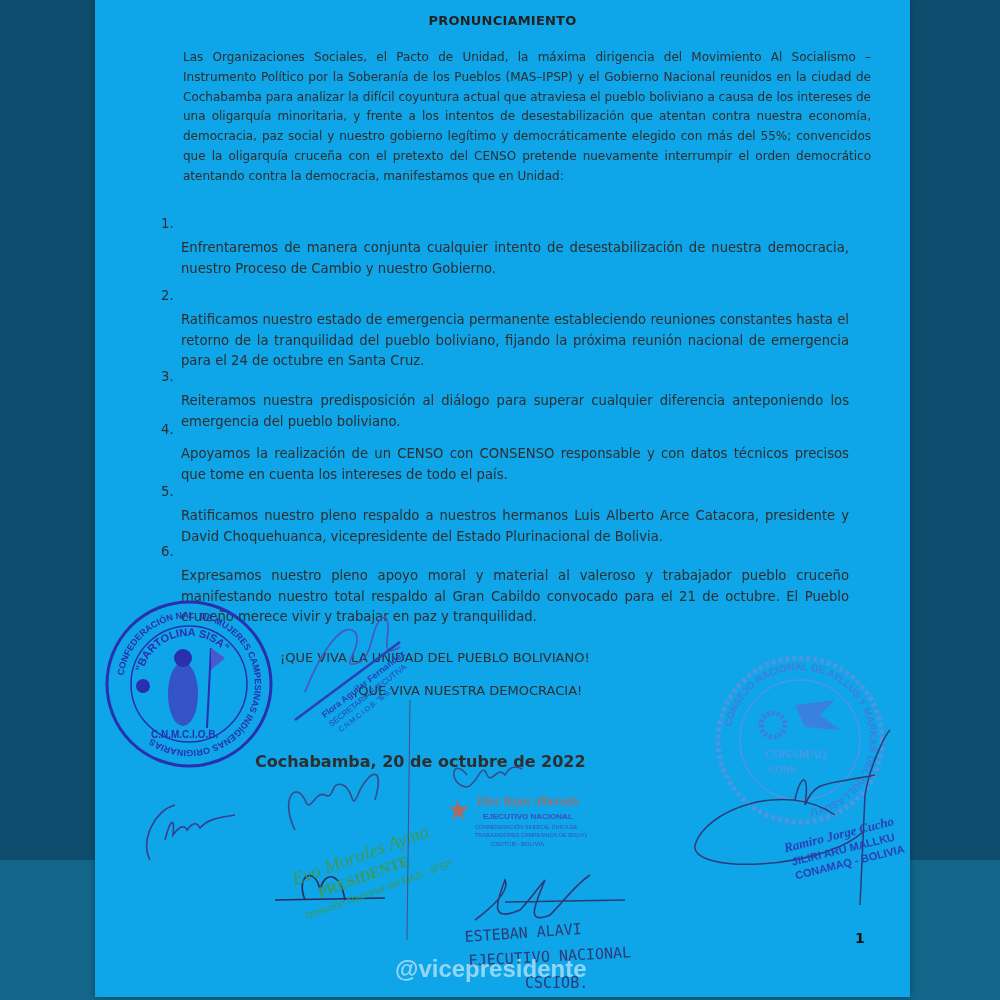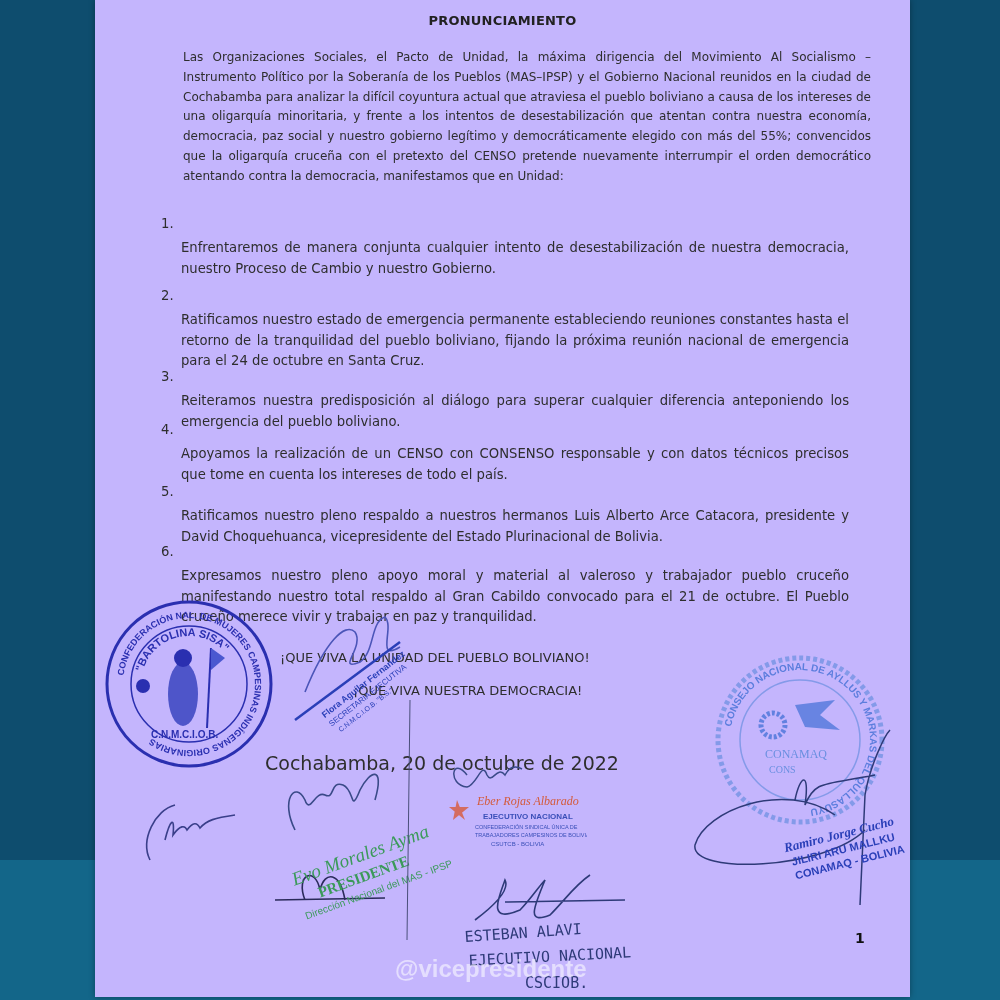--- a/index.html
+++ b/index.html
@@ -7,21 +7,21 @@
       width: 1000px; height: 1000px; overflow: hidden; position: relative;
       background: #0e4d6e;
       font-family: "DejaVu Sans", sans-serif;
     }
     .bg-lower {
       position: absolute; left: 0; right: 0; top: 860px; bottom: 0;
       background: #136689;
     }
     .paper {
       position: absolute; left: 95px; top: 0; width: 815px; height: 997px;
-      background: #c4b5fd;
+      background: #0ea5e9;
       box-shadow: 0 0 6px rgba(0,0,0,0.35);
       color: #2b2b2b;
     }
     .title {
       position: absolute; left: 0; right: 0; top: 13px; text-align: center;
       font-weight: bold; font-size: 13px; letter-spacing: 0.2px; color: #222;
     }
     .intro {
       position: absolute; left: 66px; width: 688px; top: 48px;
       font-size: 12px; line-height: 19.8px; text-align: justify; color: #2e2e2e; margin-left: 22px;
@@ -30,21 +30,21 @@
       position: absolute; left: 66px; width: 688px;
       font-size: 13.2px; line-height: 20.5px; text-align: justify; color: #2e2e2e;
       display: flex;
     }
     .item .num { width: 20px; flex: 0 0 20px; }
     .item .txt { flex: 1; margin-top: 24px; }
     .slogan {
       position: absolute; font-size: 13px; color: #2e2e2e; white-space: nowrap;
     }
     .place-date {
-      position: absolute; left: 170px; top: 752px; font-size: 19px; color: #2e2e2e;
+      position: absolute; left: 160px; top: 752px; font-size: 16px; color: #2e2e2e; font-weight: bold;
     }
     .page-num {
       position: absolute; left: 760px; top: 930px; font-size: 14px; font-weight: bold; color: #111;
     }
     .stamp { position: absolute; }
     .watermark {
       position: absolute; left: 395px; top: 955px; font-size: 24px; font-weight: bold;
       color: rgba(255,255,255,0.55); font-family: "Liberation Sans", sans-serif;
     }
     .sig { position: absolute; }

